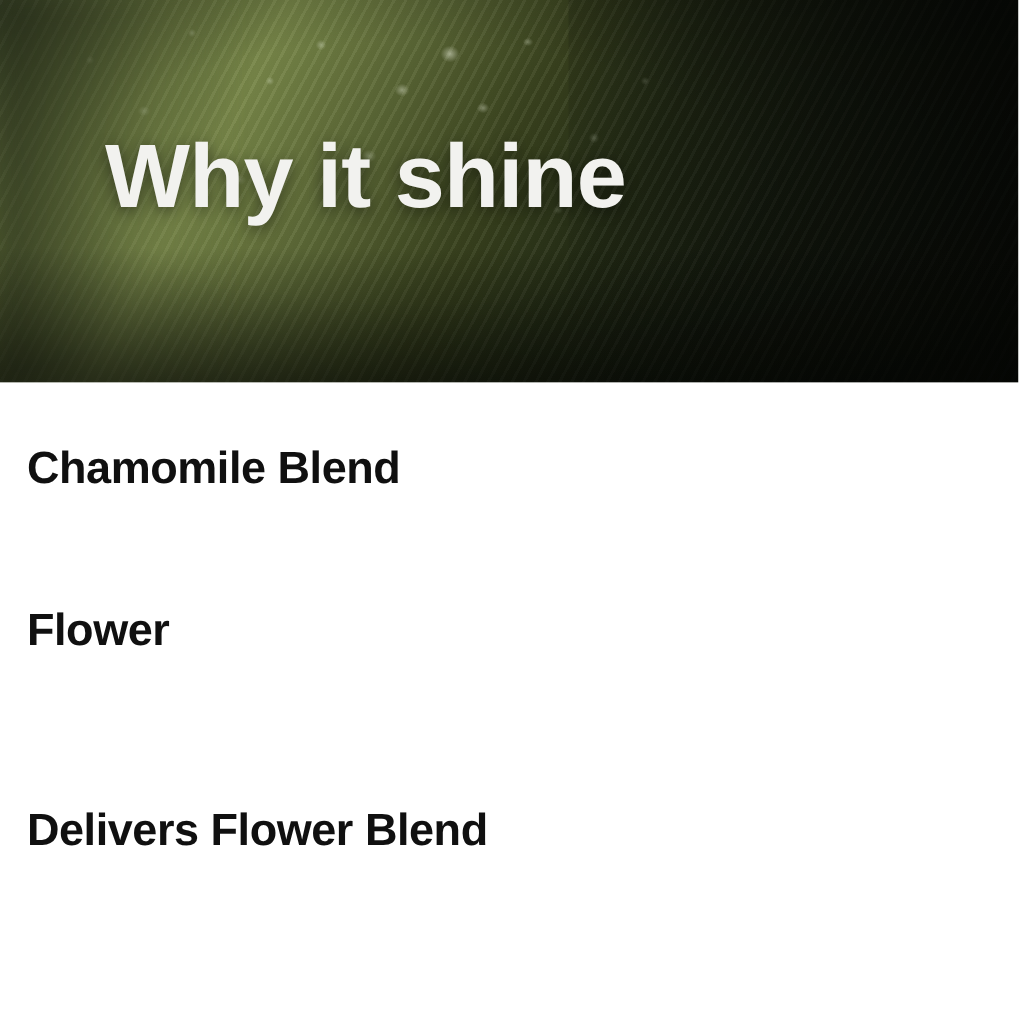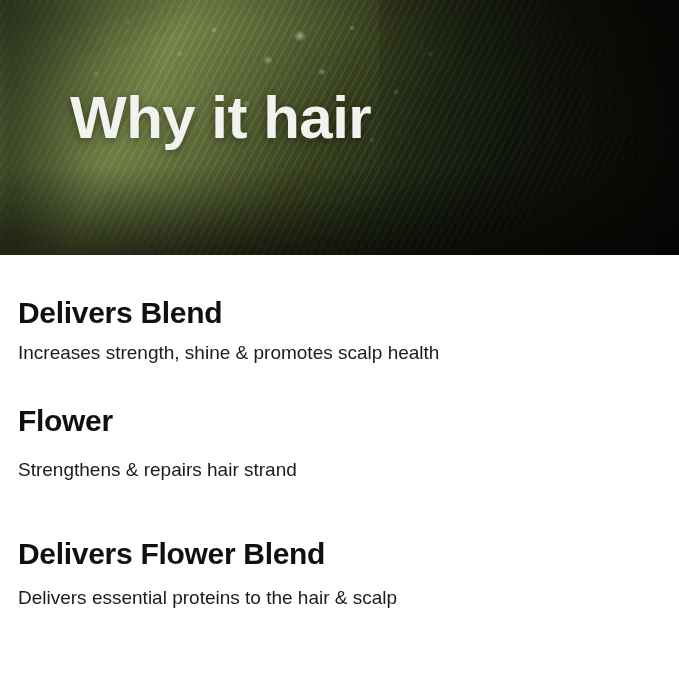--- a/index.html
+++ b/index.html
@@ -150,34 +150,31 @@
 <body>
 
 <div class="page">
 
   <div class="hero">
     <div class="hero-photo"></div>
     <div class="hero-blur-left"></div>
     <div class="hero-dark-right"></div>
     <div class="hero-bottom-shade"></div>
     <div class="hero-vignette"></div>
-    <h1 class="hero-title">Why it hair</h1>
+    <h1 class="hero-title">Why it shine</h1>
   </div>
 
   <div class="content">
 
     <div class="item" id="item-0">
-      <h2 class="item-title">Delivers Blend</h2>
-      <p class="item-desc">Increases strength, shine &amp; promotes scalp health</p>
+      <h2 class="item-title">Chamomile Blend</h2>
     </div>
 
     <div class="item" id="item-1">
       <h2 class="item-title">Flower</h2>
-      <p class="item-desc">Strengthens &amp; repairs hair strand</p>
     </div>
 
     <div class="item" id="item-2">
       <h2 class="item-title">Delivers Flower Blend</h2>
-      <p class="item-desc">Delivers essential proteins to the hair &amp; scalp</p>
     </div>
 
   </div>
 </div>
 
 </body></html>

